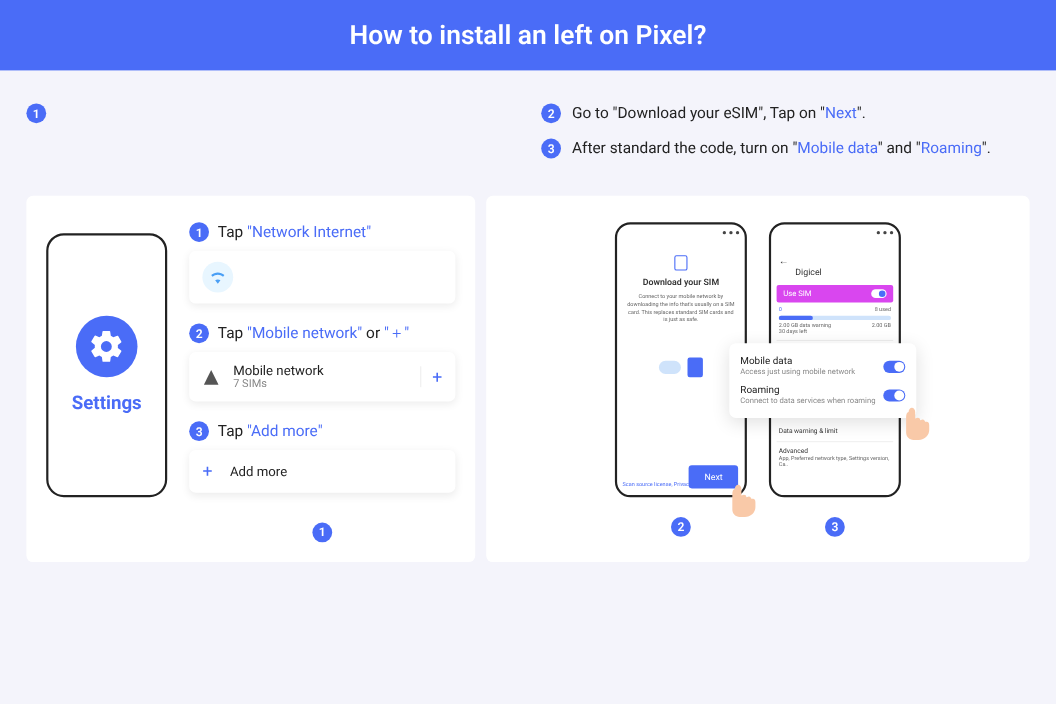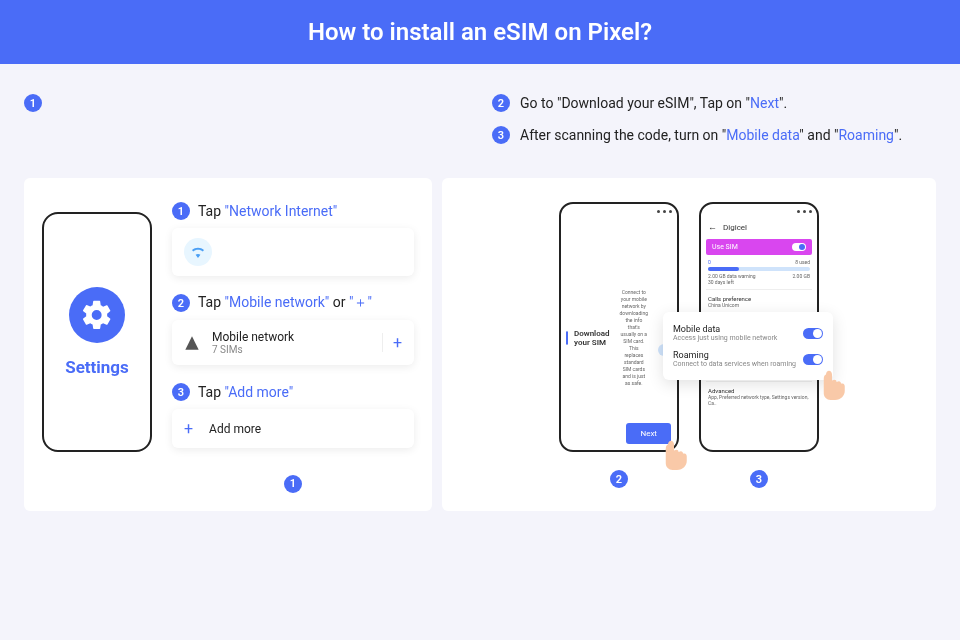--- a/index.html
+++ b/index.html
@@ -35,35 +35,35 @@
   .card-add .plus { color: #4a6cf7; font-size: 16px; }
   .card-add .add-label { font-size: 12px; color: #222; }
   .signal-icon { width: 16px; height: 16px; }
 
   
   .mini-phone { width: 120px; height: 250px; border: 2px solid #222; border-radius: 14px; background: #fff; padding: 6px 5px; display: flex; flex-direction: column; position: relative; font-size: 6px; color: #333; }
   .status-bar { display: flex; justify-content: flex-end; gap: 3px; height: 8px; color: #444; }
   .sb-dot { width: 3px; height: 3px; background: #444; border-radius: 50%; }
 
   
-  .p2-body { display: flex; flex-direction: row; align-items: center; padding-top: 14px; gap: 6px; flex: 1; }
+  .p2-body { display: flex; flex-direction: column; align-items: center; padding-top: 14px; gap: 6px; flex: 1; }
   .p2-sim-icon { width: 12px; height: 14px; border: 1px solid #4a6cf7; border-radius: 2px; position: relative; }
   .p2-title { font-size: 8px; font-weight: 600; color: #333; }
   .p2-desc { font-size: 5px; color: #666; text-align: center; line-height: 1.4; padding: 0 4px; }
   .p2-ill { margin-top: 24px; display: flex; align-items: center; gap: 6px; }
   .p2-cloud { width: 20px; height: 12px; background: #cfe3fb; border-radius: 8px; }
   .p2-sim2 { width: 14px; height: 18px; background: #4a6cf7; border-radius: 2px; }
   .p2-footer { font-size: 5px; color: #4a6cf7; margin-top: auto; align-self: flex-start; }
   .next-btn { position: absolute; bottom: 6px; right: 6px; background: #4a6cf7; color: #fff; font-size: 8px; padding: 6px 14px; border-radius: 3px; }
   .hand { position: absolute; width: 30px; height: 36px; }
   .hand svg { width: 100%; height: 100%; }
 
   
   .p3-header { display: flex; align-items: center; gap: 6px; padding: 4px 2px; }
-  .p3-title { font-size: 8px; color: #333; }
+  .p3-title { font-size: 8px; color: #333; margin-top: 21px; }
   .p3-use-sim { background: #d946ef; color: #fff; font-size: 7px; padding: 4px 6px; border-radius: 2px; display: flex; justify-content: space-between; align-items: center; margin-top: 3px; }
   .p3-toggle { width: 14px; height: 8px; background: #fff; border-radius: 5px; position: relative; }
   .p3-toggle::after { content: ''; width: 6px; height: 6px; background: #4a6cf7; border-radius: 50%; position: absolute; right: 1px; top: 1px; }
   .p3-section { padding: 4px 2px; border-bottom: 1px solid #eee; }
   .p3-small { font-size: 5px; color: #666; }
   .p3-bar { height: 4px; background: #cfe3fb; border-radius: 2px; margin: 2px 0; }
   .p3-bar-fill { width: 30%; height: 100%; background: #4a6cf7; border-radius: 2px; }
   .p3-row { font-size: 6px; color: #333; padding: 5px 2px; border-bottom: 1px solid #f0f0f0; }
 
   
@@ -73,39 +73,39 @@
   .ov-title { font-size: 9px; color: #222; }
   .ov-sub { font-size: 7px; color: #888; }
   .toggle { width: 20px; height: 11px; background: #4a6cf7; border-radius: 6px; position: relative; flex-shrink: 0; }
   .toggle::after { content: ''; width: 9px; height: 9px; background: #fff; border-radius: 50%; position: absolute; right: 1px; top: 1px; }
   .panel-right .col { position: relative; display: flex; flex-direction: column; align-items: center; }
   .badge-lone { margin-top: 18px; }
 </style>
 </head>
 <body>
 
-<div class="header">How to install an eSIM on Pixel?</div>
+<div class="header">How to install an left on Pixel?</div>
 
 <div class="top-steps">
   <div class="ts-left">
     <div class="step-line">
       <span class="num-badge">1</span>
     </div>
   </div>
   <div class="ts-right">
     <div class="step-line">
       <span class="num-badge">2</span>
       <span>
         <span>Go to "Download your eSIM", Tap on "</span><span class="hl">Next</span><span>".</span>
       </span>
     </div>
     <div class="step-line">
       <span class="num-badge">3</span>
       <span>
-        <span>After scanning the code, turn on "</span><span class="hl">Mobile data</span><span>" and "</span><span class="hl">Roaming</span><span>".</span>
+        <span>After standard the code, turn on "</span><span class="hl">Mobile data</span><span>" and "</span><span class="hl">Roaming</span><span>".</span>
       </span>
     </div>
   </div>
 </div>
 
 <div class="panels">
 
   <div class="panel panel-left">
     <div class="phone-settings">
       <div class="gear-circle">

